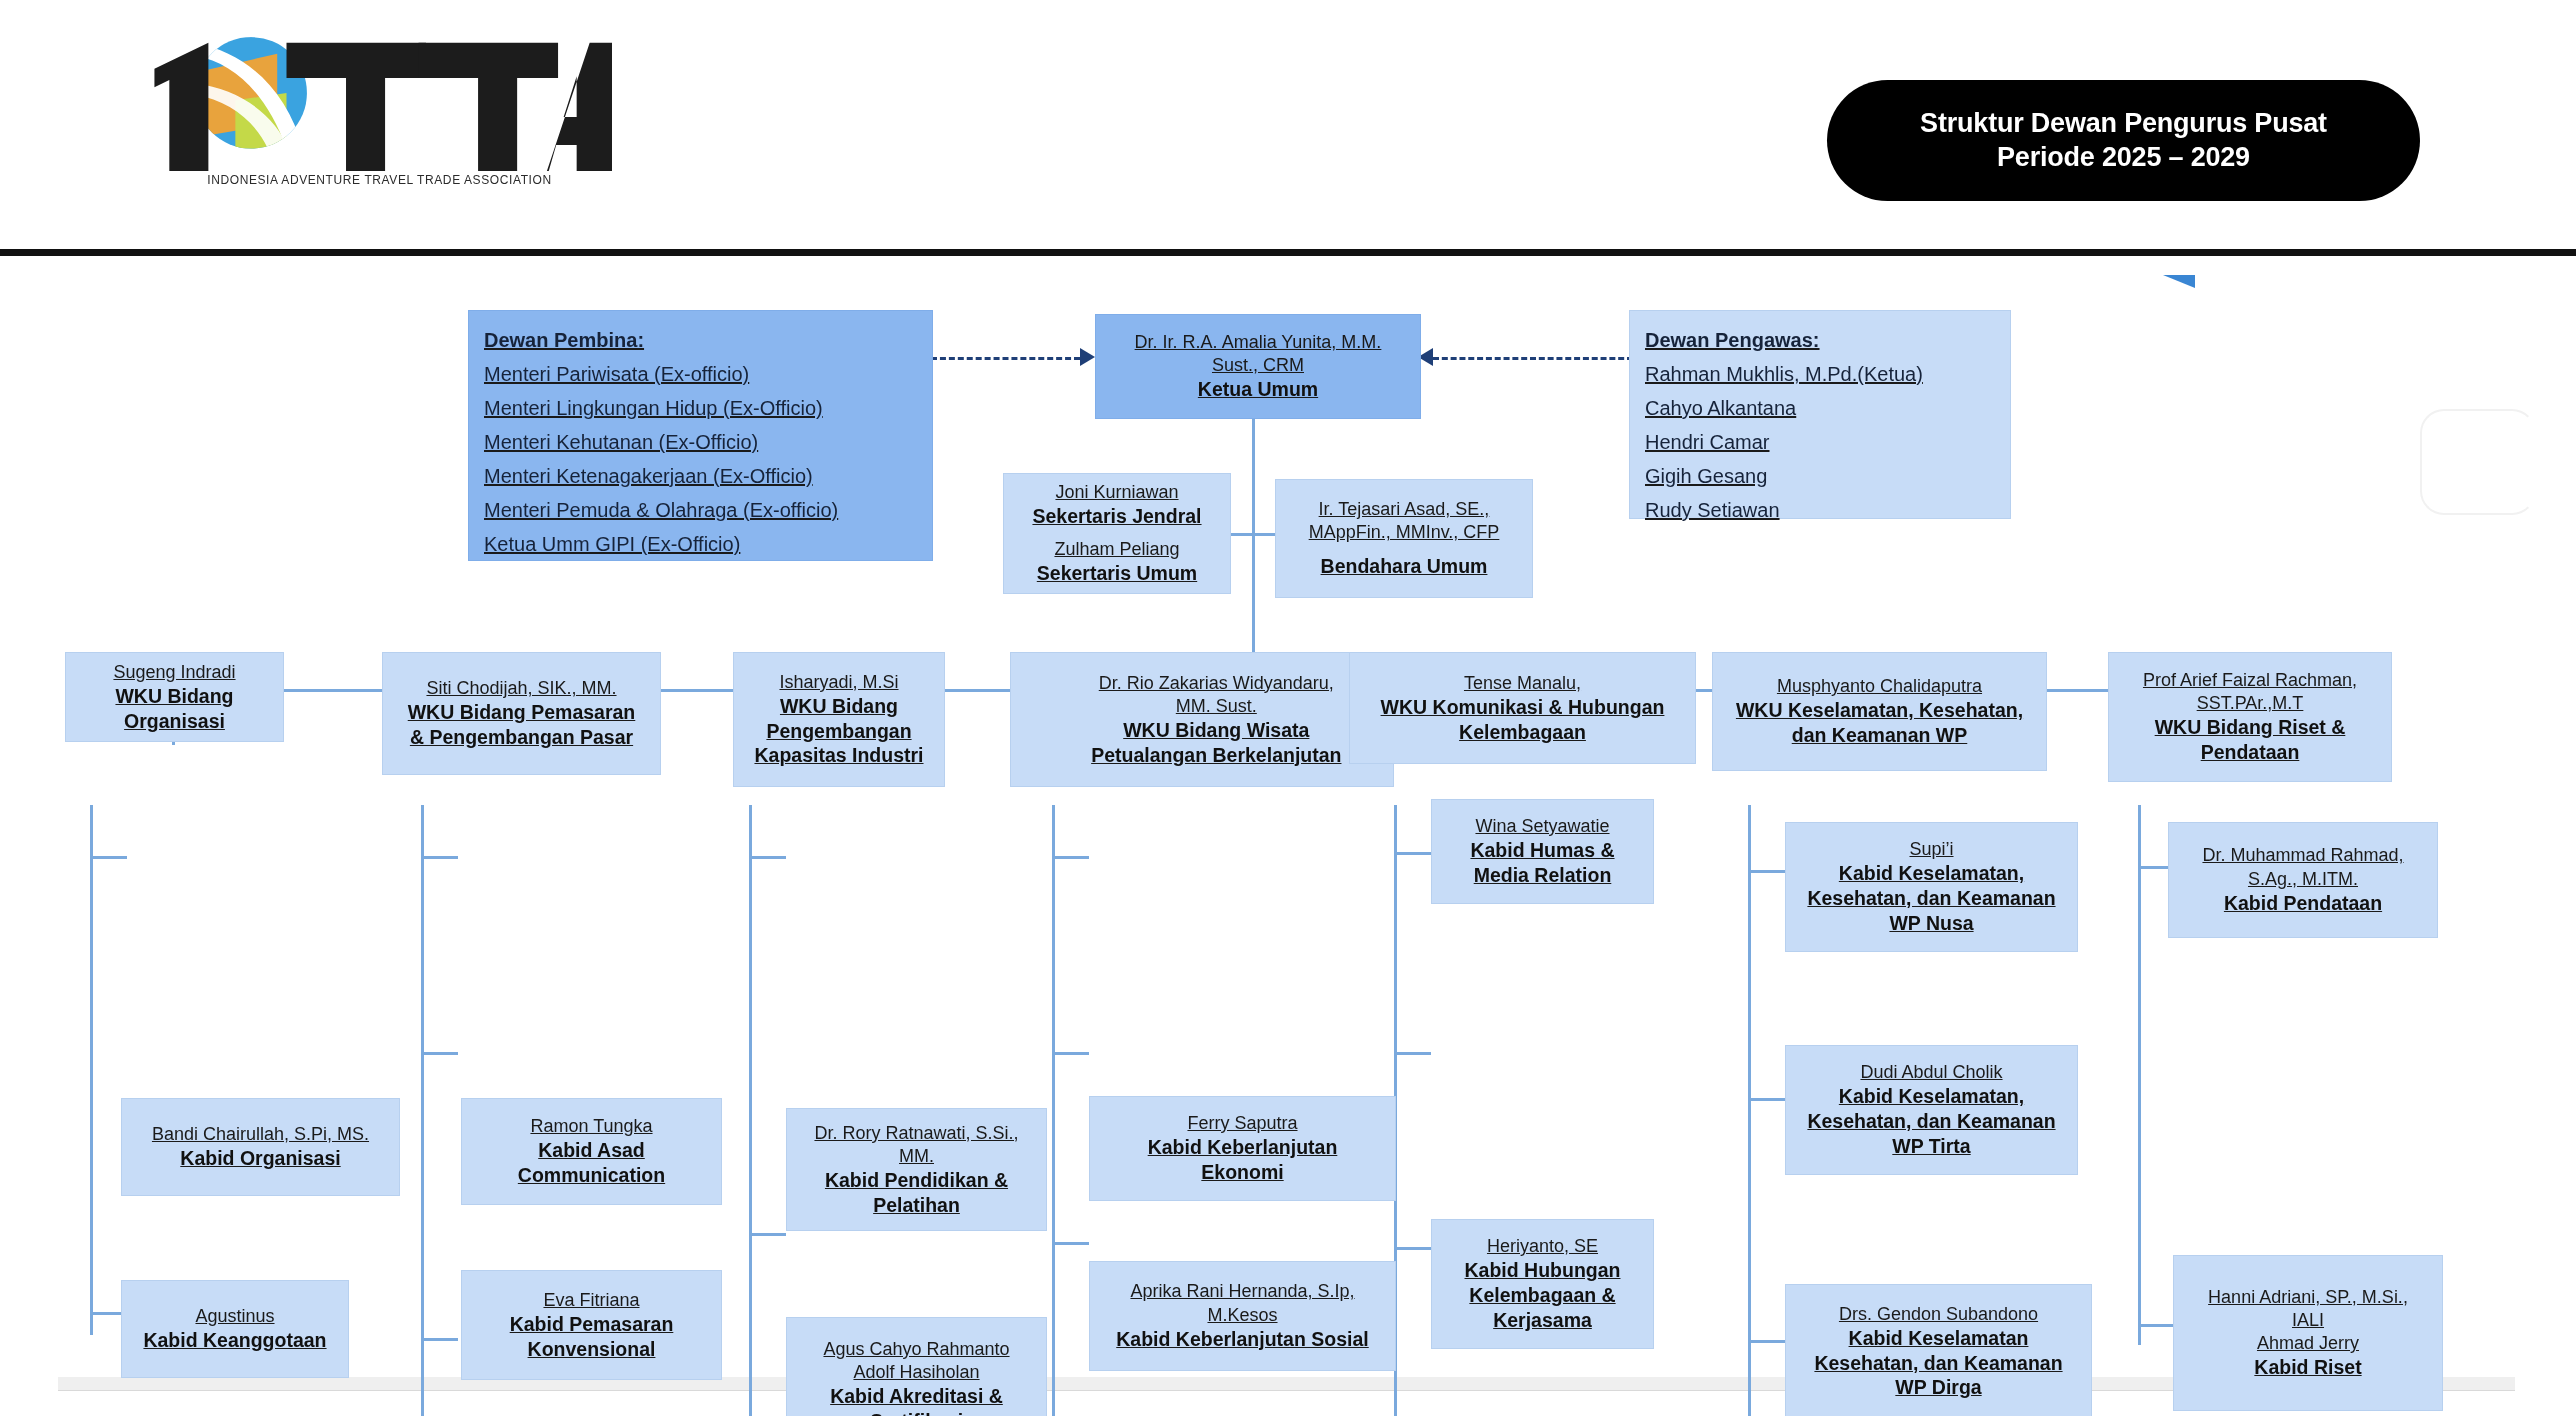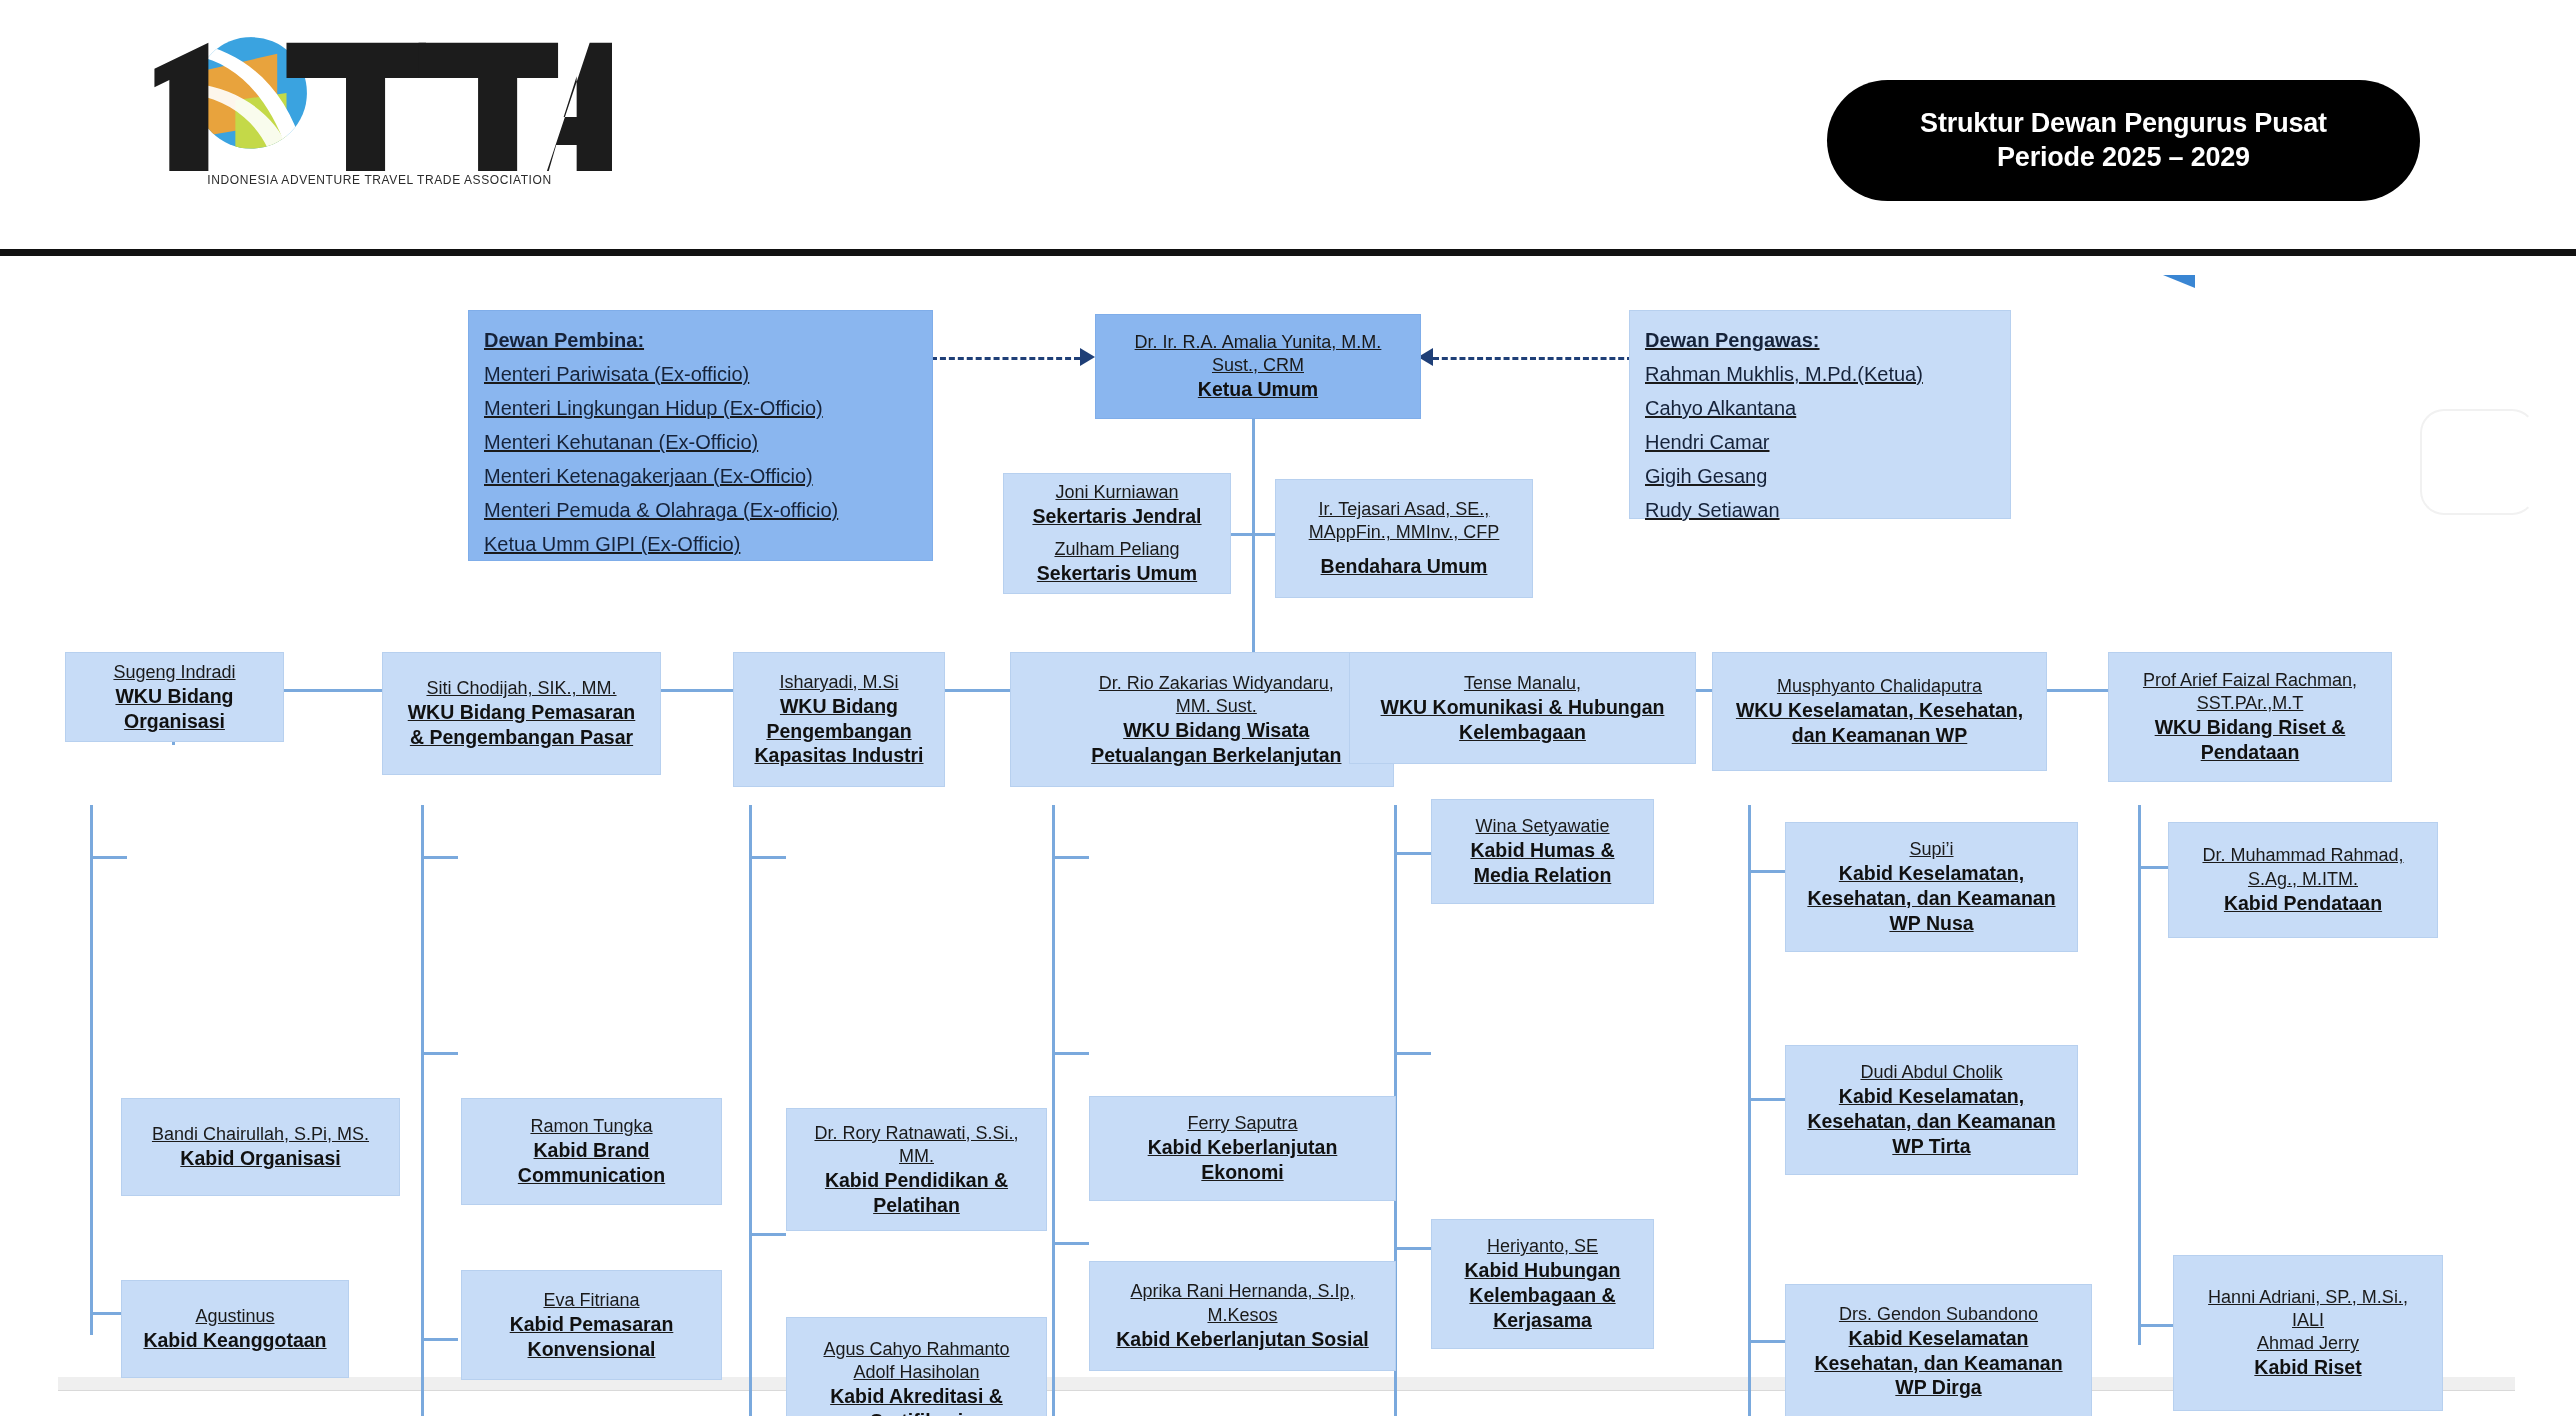--- a/index.html
+++ b/index.html
@@ -251,21 +251,21 @@
     <div class="nm">Bandi Chairullah, S.Pi, MS.</div>
     <div class="rl">Kabid Organisasi</div>
   </div>
   <div class="box" style="left:121px;top:1024px;width:228px;height:98px;">
     <div class="nm">Agustinus</div>
     <div class="rl">Kabid Keanggotaan</div>
   </div>
 
   <div class="box" style="left:461px;top:842px;width:261px;height:107px;">
     <div class="nm">Ramon Tungka</div>
-    <div class="rl">Kabid Brand</div>
+    <div class="rl">Kabid Asad</div>
     <div class="rl">Communication</div>
   </div>
   <div class="box" style="left:461px;top:1014px;width:261px;height:110px;">
     <div class="nm">Eva Fitriana</div>
     <div class="rl">Kabid Pemasaran</div>
     <div class="rl">Konvensional</div>
   </div>
 
   <div class="box" style="left:786px;top:852px;width:261px;height:123px;">
     <div class="nm">Dr. Rory Ratnawati, S.Si.,</div>

